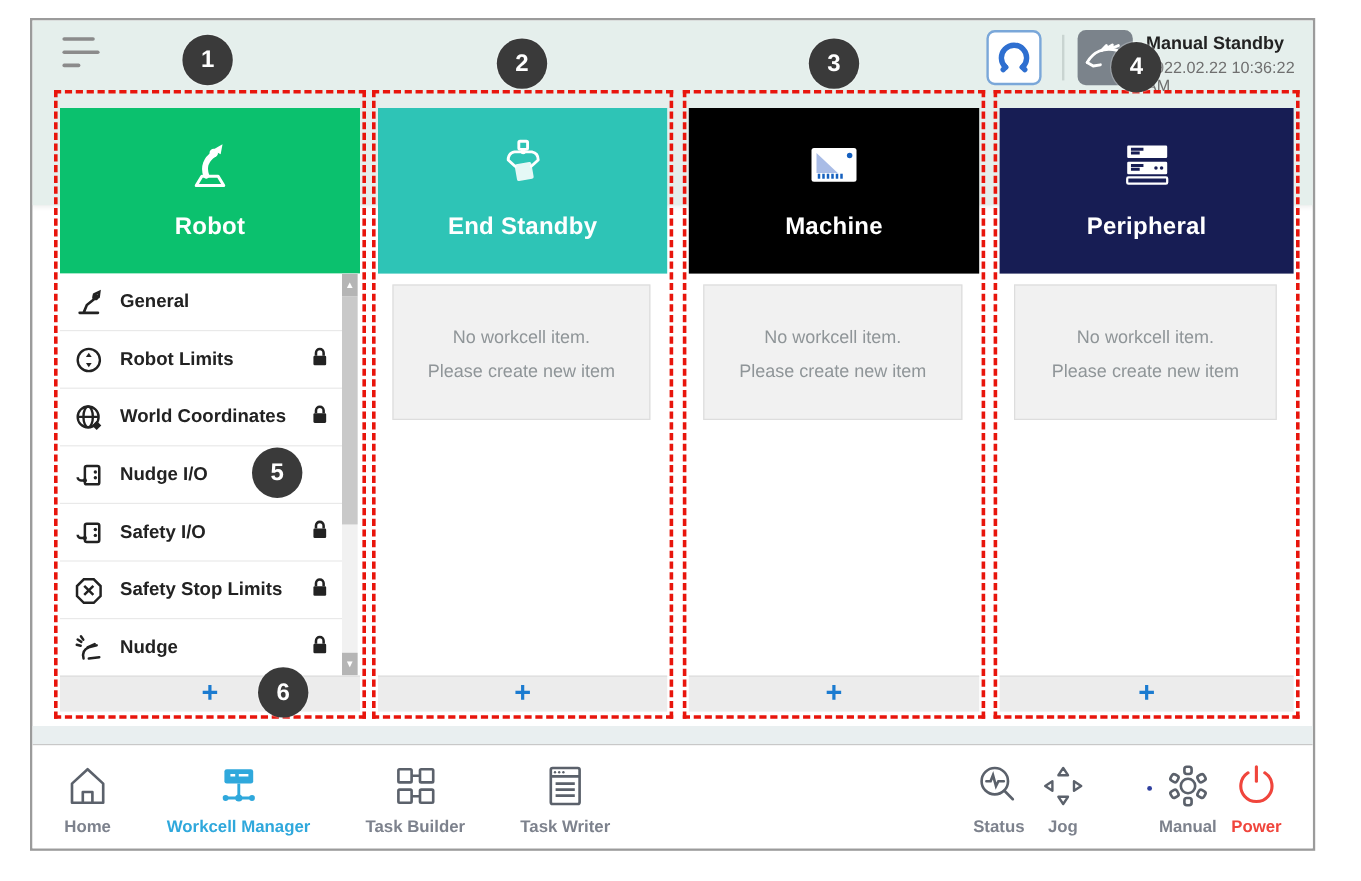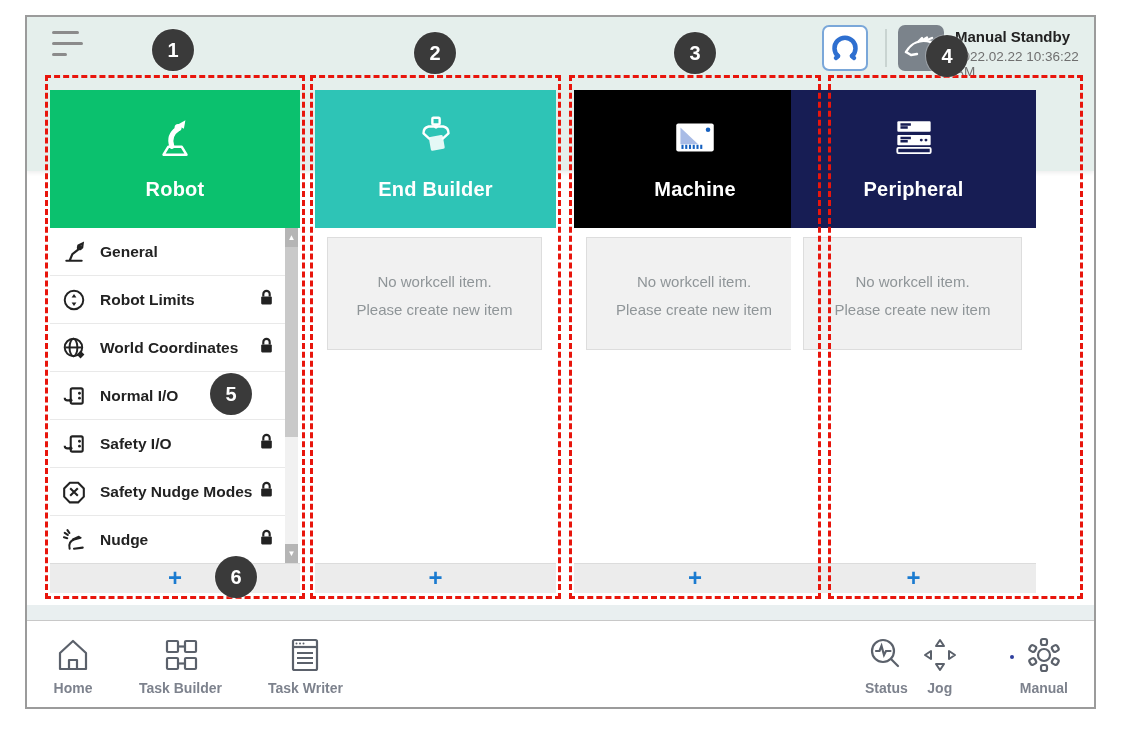--- a/index.html
+++ b/index.html
@@ -25,21 +25,21 @@
   .tr-divider { position:absolute; left:858px; top:12px; width:2px; height:38px; background:#c9d4d1; }
   .status-block { position:absolute; left:928px; top:11px; width:140px; }
   .status-mode { font-size:15px; font-weight:bold; color:#222; }
   .status-time { font-size:13.5px; color:#6f6f6f; margin-top:4px; }
 
   
   .col { position:absolute; top:73px; height:503px; background:#fff; }
   .col-1 { left:23px;  width:250px; }
   .col-2 { left:288px; width:241px; }
   .col-3 { left:547px; width:242px; }
-  .col-4 { left:764px; width:245px; }
+  .col-4 { left:806px; width:245px; }
 
   .col-header { height:138px; display:flex; flex-direction:column; align-items:center;
                 padding-top:20px; cursor:pointer; }
   .col-1 .col-header { background:#0bc16e; }
   .col-2 .col-header { background:#2ec4b6; }
   .col-3 .col-header { background:#000000; }
   .col-4 .col-header { background:#171d54; }
   .col-header .hicon { height:56px; display:flex; align-items:center; }
   .col-title { color:#fff; font-size:20px; font-weight:bold; margin-top:12px; letter-spacing:.2px; }
 
@@ -200,21 +200,21 @@
           <svg width="24" height="24" viewBox="0 0 22 22">
               <g stroke="#222" fill="none" stroke-width="1.9">
                 <rect x="8" y="4" width="11" height="14" rx="1.5"></rect>
                 <path d="M8 15 h-3 a2.5 2.5 0 0 1 -2.5 -2.5"></path>
               </g>
               <circle cx="16" cy="8.5" r="1.3" fill="#222"></circle>
               <circle cx="16" cy="13" r="1.3" fill="#222"></circle>
               <circle cx="8" cy="15" r="1.6" fill="#222"></circle>
             </svg>
         </span>
-        <span class="rlabel">Normal I/O</span>
+        <span class="rlabel">Nudge I/O</span>
       </div>
       <div class="rrow">
         <span class="ricon">
           <svg width="24" height="24" viewBox="0 0 22 22">
               <g stroke="#222" fill="none" stroke-width="1.9">
                 <rect x="8" y="4" width="11" height="14" rx="1.5"></rect>
                 <path d="M8 15 h-3 a2.5 2.5 0 0 1 -2.5 -2.5"></path>
               </g>
               <circle cx="16" cy="8.5" r="1.3" fill="#222"></circle>
               <circle cx="16" cy="13" r="1.3" fill="#222"></circle>
@@ -229,21 +229,21 @@
             </svg>
         </span>
       </div>
       <div class="rrow">
         <span class="ricon">
           <svg width="24" height="24" viewBox="0 0 22 22">
               <path d="M7.2 2.5 h7.6 l5.2 5.2 v7.6 l-5.2 5.2 h-7.6 l-5.2 -5.2 v-7.6 z" fill="none" stroke="#222" stroke-width="1.9"></path>
               <path d="M7.5 7.5 l7 7 M14.5 7.5 l-7 7" stroke="#222" stroke-width="1.9"></path>
             </svg>
         </span>
-        <span class="rlabel">Safety Nudge Modes</span>
+        <span class="rlabel">Safety Stop Limits</span>
         <span class="lock">
           <svg width="17" height="17" viewBox="0 0 16 16">
               <path d="M5 7 V4.8 a3 3 0 0 1 6 0 V7" fill="none" stroke="#222" stroke-width="2"></path>
               <rect x="3" y="7" width="10" height="7.5" rx="1" fill="#222"></rect>
             </svg>
         </span>
       </div>
       <div class="rrow">
         <span class="ricon">
           <svg width="24" height="24" viewBox="0 0 22 22">
@@ -278,21 +278,21 @@
       <span class="hicon">
         <svg width="52" height="50" viewBox="0 0 48 48">
           <g stroke="#fff" fill="none" stroke-width="2.3" stroke-linecap="round" stroke-linejoin="round">
             <rect x="20.5" y="4.5" width="7" height="6.5" rx="1"></rect>
             <path d="M17 13 h14 M31 13 q5 1 5 6.5 l-5.5 5 M17 13 q-5 1 -5 6.5 l5.5 5"></path>
           </g>
           <circle cx="24" cy="13" r="2" fill="#fff"></circle>
           <rect x="18" y="22" width="13.5" height="13.5" rx="1.5" transform="rotate(-10 24.5 28.5)" fill="rgba(255,255,255,.88)"></rect>
         </svg>
       </span>
-      <div class="col-title">End Builder</div>
+      <div class="col-title">End Standby</div>
     </div>
     <div class="empty-box">
       <div>No workcell item.</div>
       <div>Please create new item</div>
     </div>
     <div class="col-footer">+</div>
   </div>
 
   <div class="col col-3">
     <div class="col-header">
@@ -362,20 +362,33 @@
         <span class="nicon">
           <svg width="40" height="40" viewBox="0 0 40 40">
               <g fill="none" stroke="#5b616b" stroke-width="2.2" stroke-linejoin="round">
                 <path d="M7 18 L20 6 L33 18 V34 H7 Z"></path>
                 <path d="M16 34 V25 h8 v9"></path>
               </g>
             </svg>
         </span>
         <span class="nlabel">Home</span>
       </div>
+      <div class="nav-item active">
+        <span class="nicon">
+          <svg width="40" height="40" viewBox="0 0 40 40">
+              <rect x="8" y="6" width="24" height="12" rx="2" fill="#2fa8dc"></rect>
+              <path d="M13 11 h4 M20 11 h8" stroke="#fff" stroke-width="2"></path>
+              <path d="M20 18 V30 M9 30 h22" stroke="#2fa8dc" stroke-width="2.4"></path>
+              <circle cx="9" cy="30" r="2.4" fill="#2fa8dc"></circle>
+              <circle cx="20" cy="30" r="3" fill="#2fa8dc"></circle>
+              <circle cx="31" cy="30" r="2.4" fill="#2fa8dc"></circle>
+            </svg>
+        </span>
+        <span class="nlabel">Workcell Manager</span>
+      </div>
       <div class="nav-item">
         <span class="nicon">
           <svg width="40" height="40" viewBox="0 0 40 40">
               <g fill="none" stroke="#5b616b" stroke-width="2.2">
                 <rect x="6" y="6" width="11" height="11" rx="1"></rect>
                 <rect x="24" y="6" width="11" height="11" rx="1"></rect>
                 <path d="M17 11.5 h7"></path>
                 <rect x="6" y="23" width="11" height="11" rx="1"></rect>
                 <rect x="24" y="23" width="11" height="11" rx="1"></rect>
                 <path d="M17 28.5 h7"></path>
@@ -440,16 +453,27 @@
                   <rect x="17" y="30" width="6" height="6" rx="2" transform="rotate(60 20 20)"></rect>
                   <rect x="17" y="4" width="6" height="6" rx="2" transform="rotate(120 20 20)"></rect>
                   <rect x="17" y="30" width="6" height="6" rx="2" transform="rotate(120 20 20)"></rect>
                 </g>
                 <circle cx="20" cy="20" r="11.5" opacity="0"></circle>
               </g>
             </svg>
         </span>
         <span class="nlabel">Manual</span>
       </div>
+      <div class="nav-item power">
+        <span class="nicon">
+          <svg width="40" height="40" viewBox="0 0 40 40">
+              <g fill="none" stroke="#f0453c" stroke-width="2.6" stroke-linecap="round">
+                <path d="M13 9 a13 13 0 1 0 14 0"></path>
+                <path d="M20 4 v12"></path>
+              </g>
+            </svg>
+        </span>
+        <span class="nlabel">Power</span>
+      </div>
     </div>
   </div>
 
 </div>
 
 </body></html>

